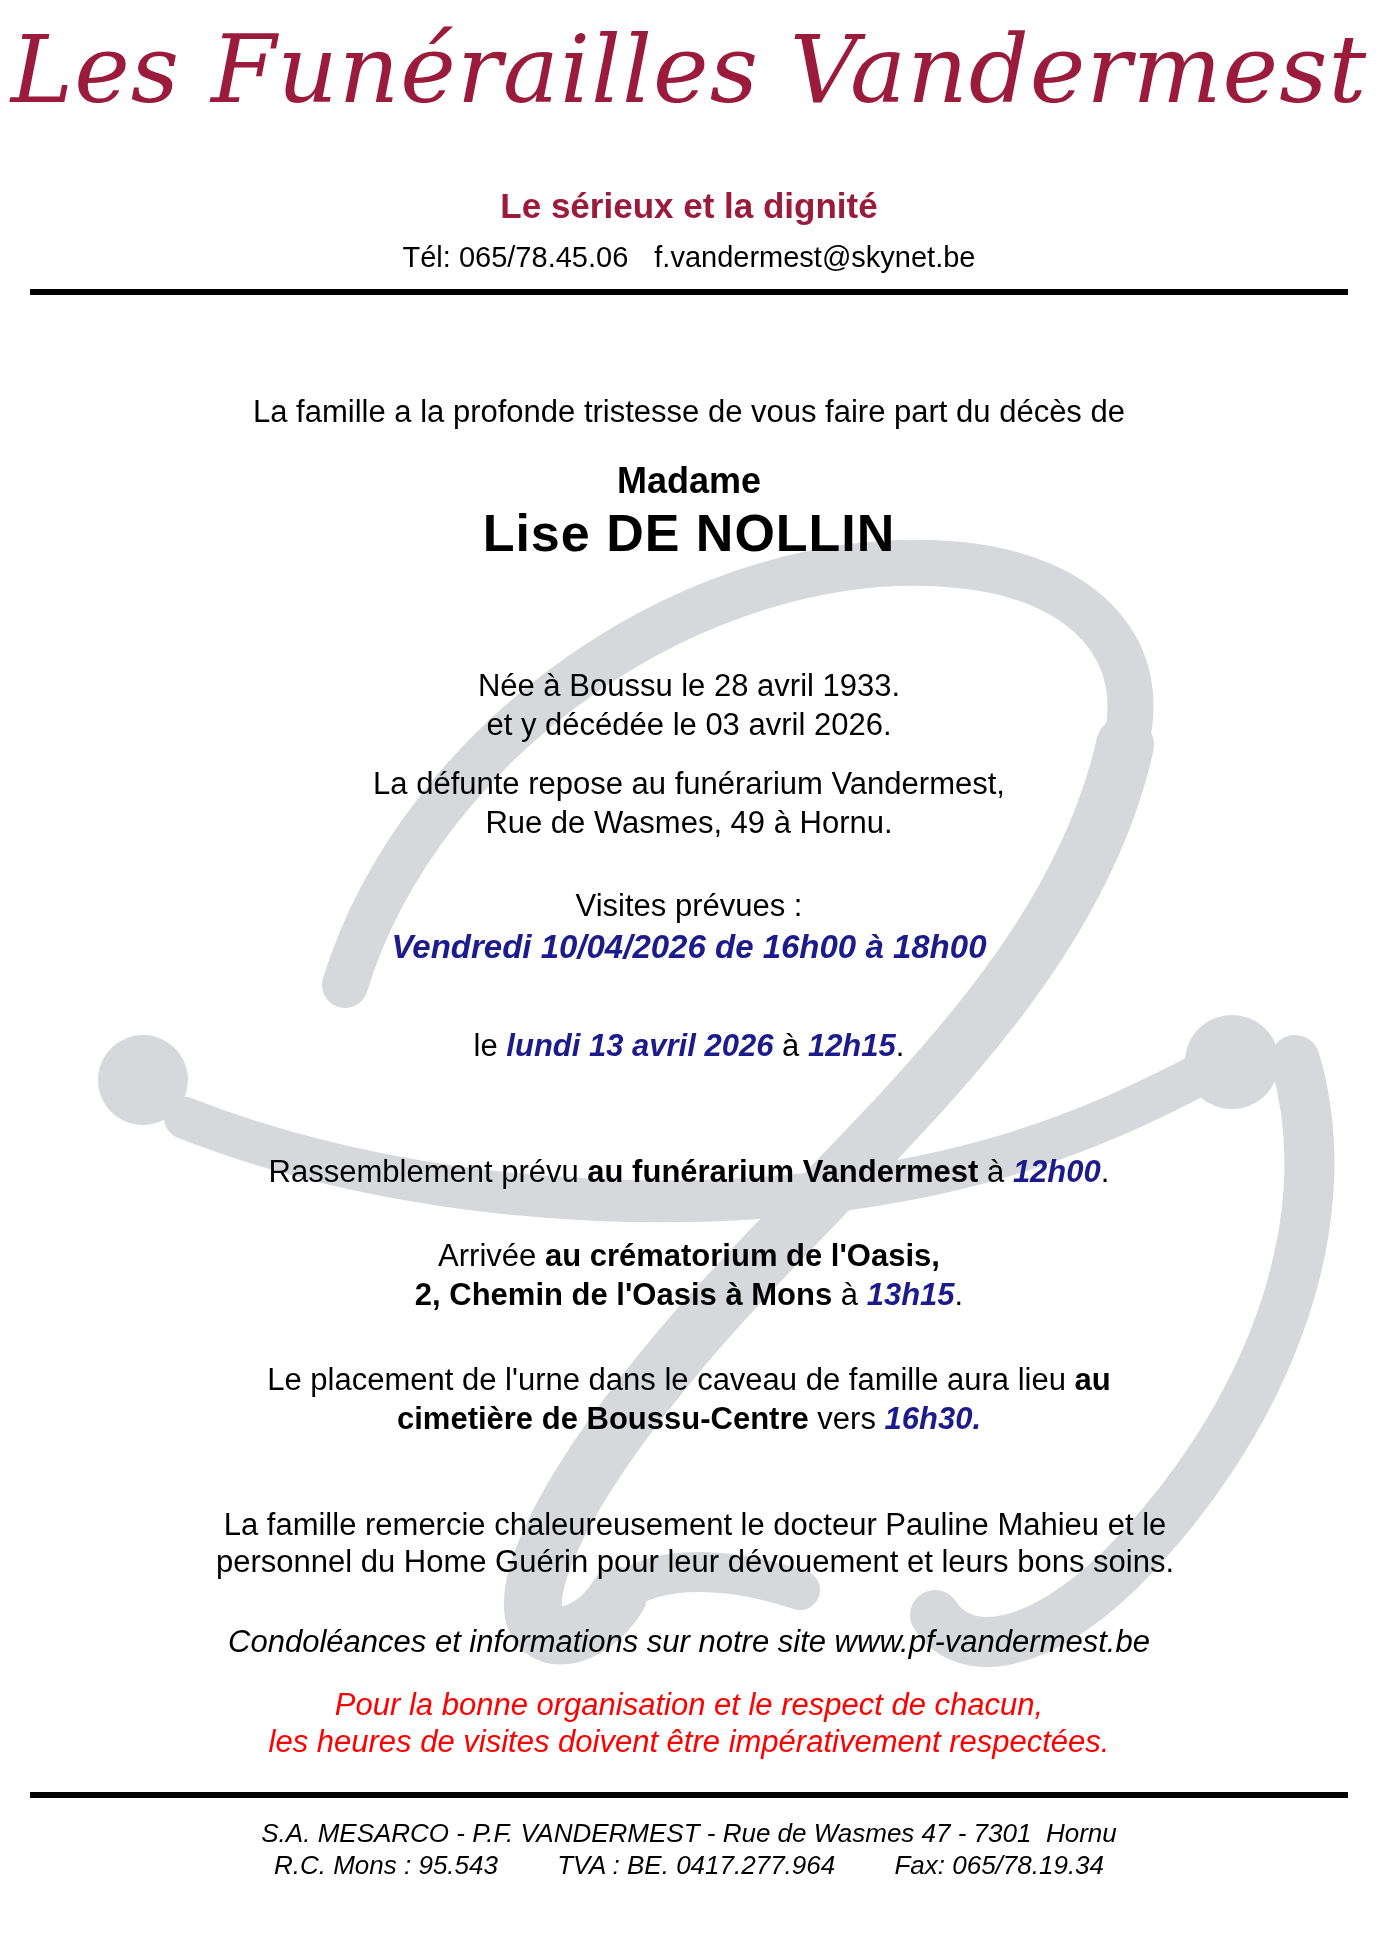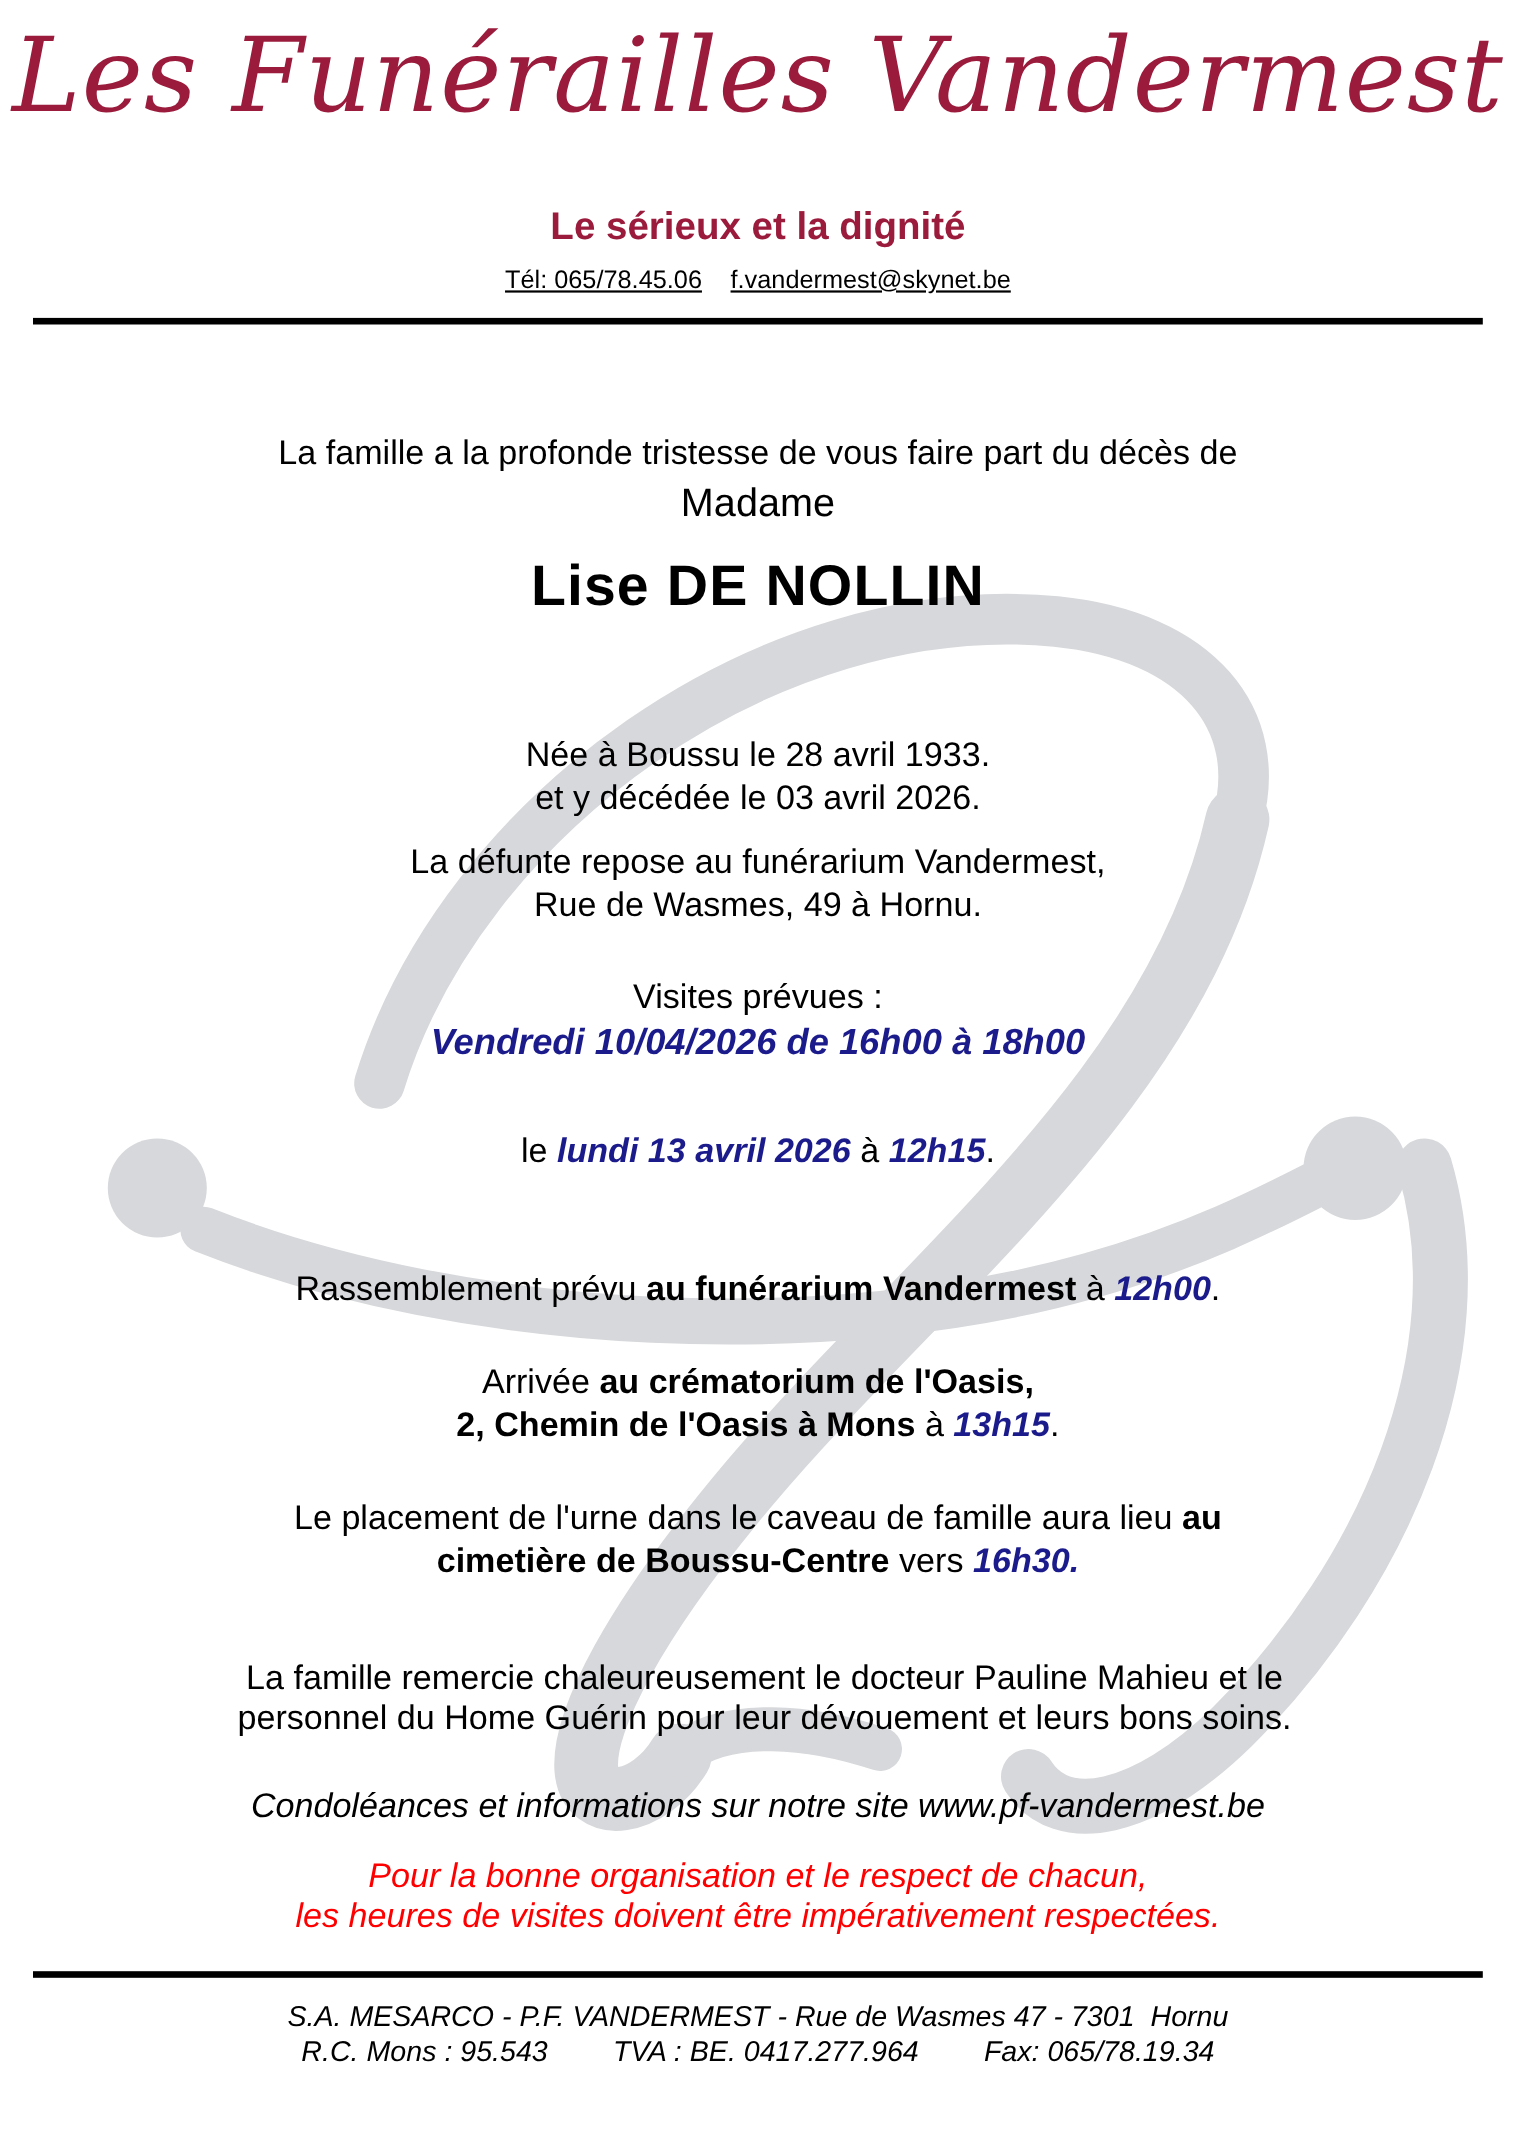--- a/index.html
+++ b/index.html
@@ -22,29 +22,29 @@
   .content{position:absolute;inset:0;z-index:1;}
   .line{position:absolute;left:0;width:100%;text-align:center;}
 
   .brand{
     top:14px;
     font-family:"DejaVu Serif","Liberation Serif",serif;
     font-style:italic;font-size:94px;line-height:1.2;
     color:var(--brand);letter-spacing:1px;white-space:nowrap;
   }
   .tagline{top:186px;font-size:35px;font-weight:700;color:var(--brand);}
-  .telline{top:241px;font-size:23px;text-decoration:underline;}
+  .telline{top:241px;font-size:29px;}
   .telline .gap{display:inline-block;width:26px;}
   .rule{position:absolute;left:30px;width:1318px;height:6px;background:#000;}
   .rule-top{top:289px;}
   .rule-bottom{top:1792px;}
 
   .body-text{font-size:31px;line-height:39px;}
   .intro{top:392px;}
-  .honorific{top:436px;font-size:36px;font-weight:400;}
+  .honorific{top:460px;font-size:36px;font-weight:700;}
   .deceased{top:503px;font-size:52px;font-weight:700;letter-spacing:1px;}
   .relation{top:602px;}
   .birth{top:666px;}
   .repose{top:764px;}
   .visites{top:886px;}
   .visites-date{top:928px;font-size:33px;}
   .ceremony{top:1026px;}
   .gathering{top:1152px;}
   .arrival{top:1236px;}
   .urn{top:1360px;}

